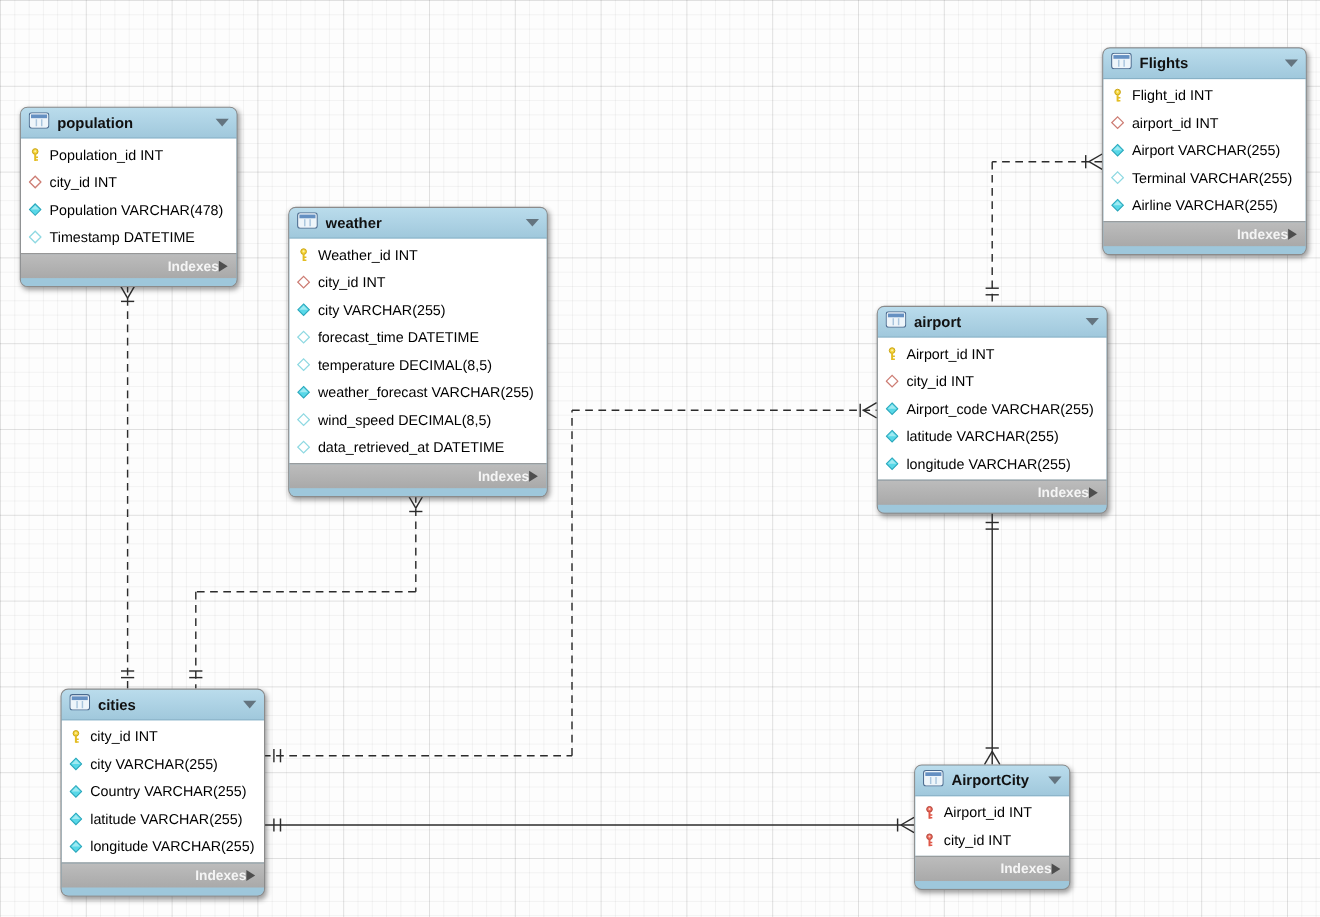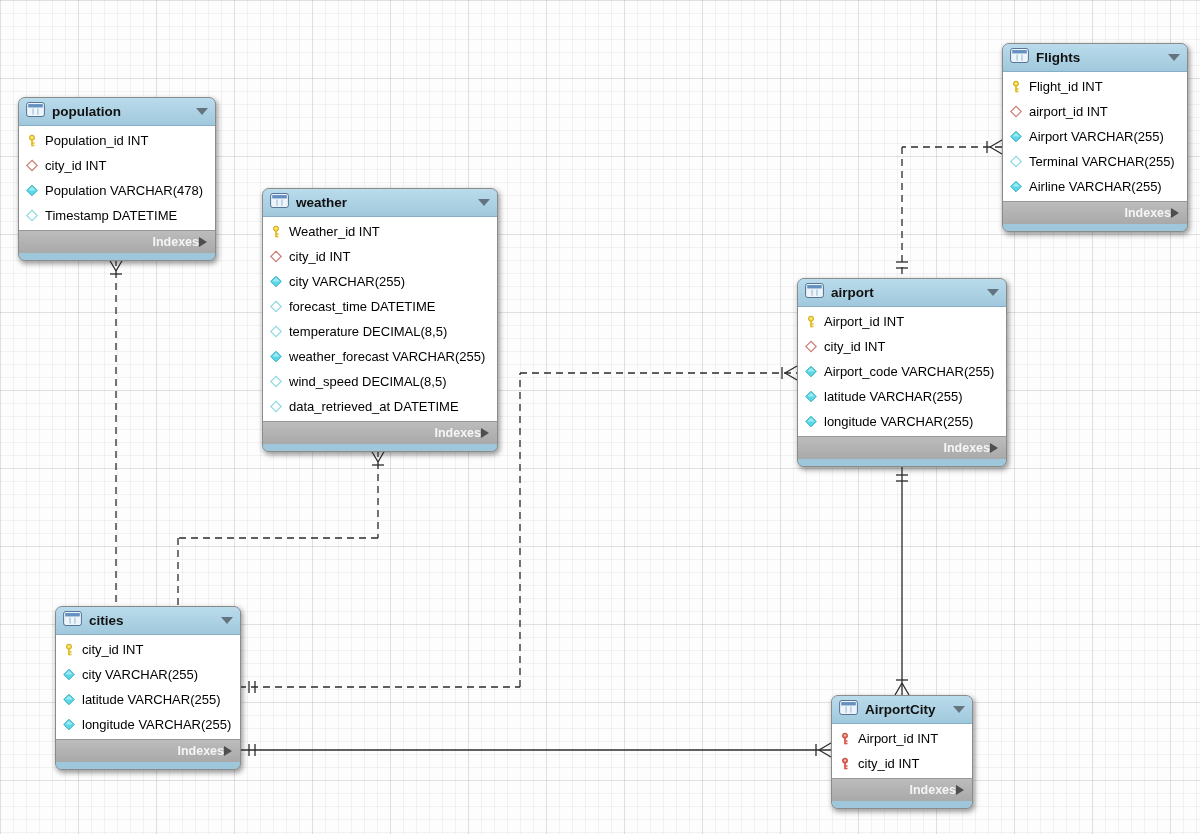--- a/index.html
+++ b/index.html
@@ -384,21 +384,21 @@
             </span>
     <span class="col-label">longitude VARCHAR(255)</span>
   </div>
         </div>
     <div class="tbl-indexes">
       <span class="idx-label">Indexes</span>
       <span class="expand-arrow"></span>
     </div>
     <div class="tbl-footer"></div>
   </div>
-      <div class="table-figure" style="left: 55px; top: 606px; width: 184px;">
+      <div class="table-figure" style="left: 55px; top: 626px; width: 184px;">
     <div class="tbl-header">
       <span class="hdr-icon">
         <svg width="19" height="15" viewBox="0 0 20 16">
           <rect x="0.5" y="0.5" width="19" height="15" rx="2.5" fill="#eef5fa" stroke="#4a6a8e"></rect>
           <rect x="2.2" y="2.2" width="15.6" height="3.6" fill="#6590c2"></rect>
           <path d="M7.4 6.8 V13.6 M12.6 6.8 V13.6" stroke="#a9c5dd" stroke-width="1.4" fill="none"></path>
         </svg>
       </span>
       <span class="title">cities</span>
       <span class="collapse-arrow"></span>
@@ -416,20 +416,29 @@
     <span class="col-label">city_id INT</span>
   </div>
           <div class="row">
     <span class="col-icon">
               <svg width="13" height="13" viewBox="0 0 14 14">
        <polygon points="7,0.9 13.1,7 7,13.1 0.9,7" fill="#58d8e8" stroke="#2aa7bb" stroke-width="1.1"></polygon>
        <polygon points="7,2.6 11.4,7 7,7 2.6,7" fill="#b8f0f6" opacity="0.75"></polygon>
      </svg>
             </span>
     <span class="col-label">city VARCHAR(255)</span>
+  </div>
+          <div class="row">
+    <span class="col-icon">
+              <svg width="13" height="13" viewBox="0 0 14 14">
+       <polygon points="7,0.9 13.1,7 7,13.1 0.9,7" fill="#58d8e8" stroke="#2aa7bb" stroke-width="1.1"></polygon>
+       <polygon points="7,2.6 11.4,7 7,7 2.6,7" fill="#b8f0f6" opacity="0.75"></polygon>
+     </svg>
+            </span>
+    <span class="col-label">Country VARCHAR(255)</span>
   </div>
           <div class="row">
     <span class="col-icon">
               <svg width="13" height="13" viewBox="0 0 14 14">
        <polygon points="7,0.9 13.1,7 7,13.1 0.9,7" fill="#58d8e8" stroke="#2aa7bb" stroke-width="1.1"></polygon>
        <polygon points="7,2.6 11.4,7 7,7 2.6,7" fill="#b8f0f6" opacity="0.75"></polygon>
      </svg>
             </span>
     <span class="col-label">latitude VARCHAR(255)</span>
   </div>

